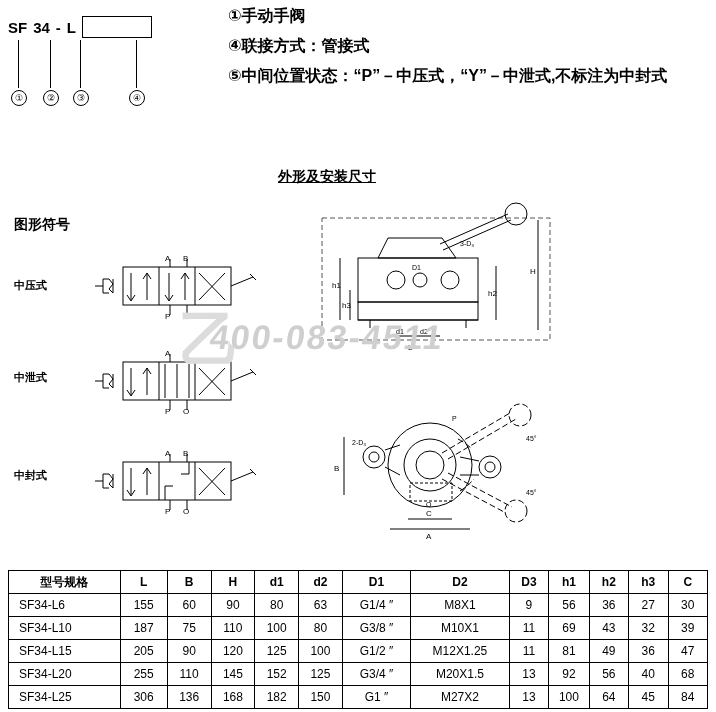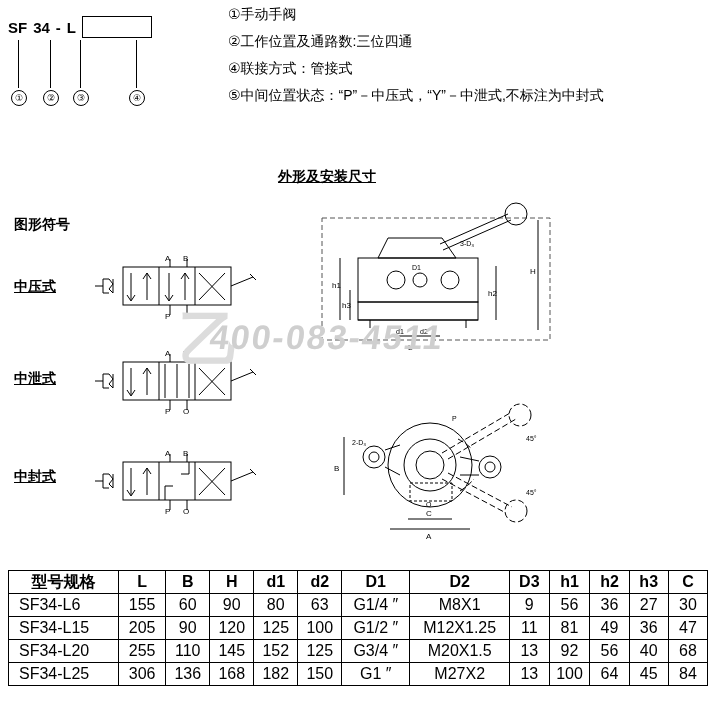--- a/index.html
+++ b/index.html
@@ -16,40 +16,40 @@
   #code-block{left:8px;top:8px;width:200px;height:105px;}
   .code-row{position:absolute;left:0;top:8px;display:flex;align-items:center;font-size:15px;font-weight:bold;}
   .code-cell{margin-right:6px;}
   .code-box{width:68px;height:20px;border:1px solid #000;display:inline-block;}
   .tick{position:absolute;width:1px;background:#000;}
   .circnum{position:absolute;width:14px;height:14px;border:1px solid #000;border-radius:50%;
            font-size:9px;line-height:14px;text-align:center;font-weight:normal;}
 
   
   #legend{left:228px;top:6px;width:480px;}
-  #legend div{margin-bottom:9px;font-size:14px;white-space:nowrap;}
+  #legend div{margin-bottom:9px;font-size:16px;white-space:nowrap;font-weight:bold;}
 
   
   .sect-h{font-size:14px;font-weight:bold;}
   #h-symbol{left:14px;top:168px;margin-top:48px;}
   #h-dims{left:278px;top:168px;text-decoration:underline;}
 
   
-  .rowlab{font-size:14px;font-weight:bold;text-decoration:underline;}
+  .rowlab{font-size:11px;font-weight:bold;}
   #lab-1{left:14px;top:278px;}
   #lab-2{left:14px;top:370px;}
   #lab-3{left:14px;top:468px;}
 
   
   #wm{left:210px;top:318px;font-size:34px;color:#cfcfcf;font-weight:bold;letter-spacing:2px;
       transform:skewX(-8deg);}
   #wm2{left:180px;top:300px;font-size:60px;color:#dcdcdc;font-weight:bold;}
 
   
-  #spec-table{left:8px;top:570px;border-collapse:collapse;width:700px;font-size:16px;}
+  #spec-table{left:8px;top:570px;border-collapse:collapse;width:700px;font-size:12px;}
   #spec-table th,#spec-table td{border:1px solid #000;text-align:center;height:22px;padding:0 2px;}
   #spec-table thead th{font-weight:bold;}
   #spec-table td.name{text-align:left;padding-left:10px;}
   svg{display:block;}
 </style>
 </head>
 <body>
 
 <div class="abs" id="code-block">
   <div class="code-row">
@@ -65,21 +65,20 @@
   <div class="tick" style="left:72px;top:32px;height:48px;"></div>
   <div class="tick" style="left:128px;top:32px;height:48px;"></div>
   <div class="circnum" style="left:3px;top:82px;">①</div>
   <div class="circnum" style="left:35px;top:82px;">②</div>
   <div class="circnum" style="left:65px;top:82px;">③</div>
   <div class="circnum" style="left:121px;top:82px;">④</div>
 </div>
 
 <div class="abs" id="legend">
   <div>①手动手阀</div>
-  <div>②工作位置及通路数:三位四通</div>
   <div>④联接方式：管接式</div>
   <div>⑤中间位置状态：“P”－中压式，“Y”－中泄式,不标注为中封式</div>
 </div>
 
 <div class="abs sect-h" id="h-symbol">图形符号</div>
 <div class="abs sect-h" id="h-dims">外形及安装尺寸</div>
 
 <div class="abs rowlab" id="lab-1">中压式</div>
 <div class="abs rowlab" id="lab-2">中泄式</div>
 <div class="abs rowlab" id="lab-3">中封式</div>
@@ -304,20 +303,35 @@
       <td>63</td>
       <td>G1/4 ″</td>
       <td>M8X1</td>
       <td>9</td>
       <td>56</td>
       <td>36</td>
       <td>27</td>
       <td>30</td>
     </tr>
     <tr>
+      <td class="name">SF34-L10</td>
+      <td>187</td>
+      <td>75</td>
+      <td>110</td>
+      <td>100</td>
+      <td>80</td>
+      <td>G3/8 ″</td>
+      <td>M10X1</td>
+      <td>11</td>
+      <td>69</td>
+      <td>43</td>
+      <td>32</td>
+      <td>39</td>
+    </tr>
+    <tr>
       <td class="name">SF34-L15</td>
       <td>205</td>
       <td>90</td>
       <td>120</td>
       <td>125</td>
       <td>100</td>
       <td>G1/2 ″</td>
       <td>M12X1.25</td>
       <td>11</td>
       <td>81</td>

